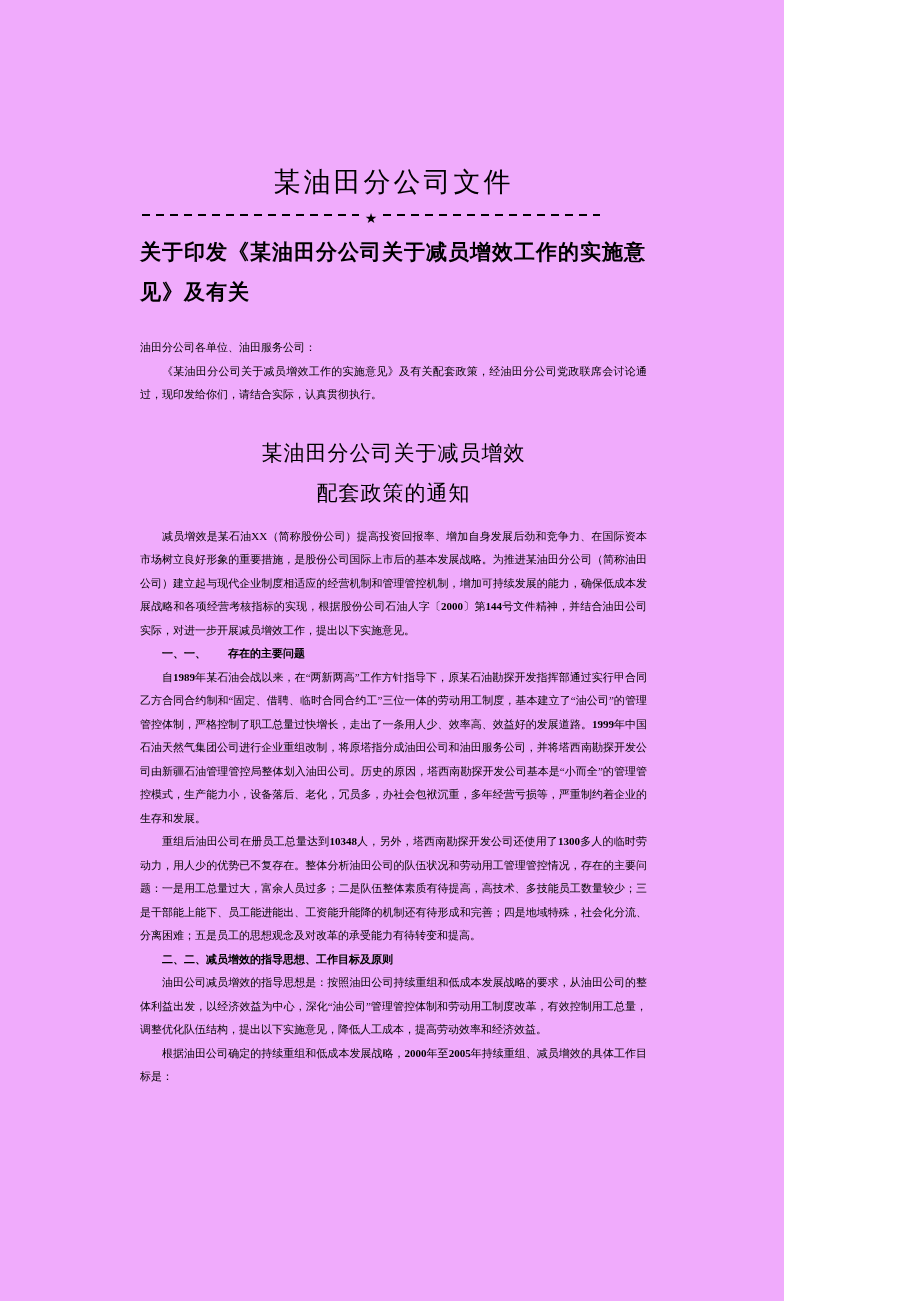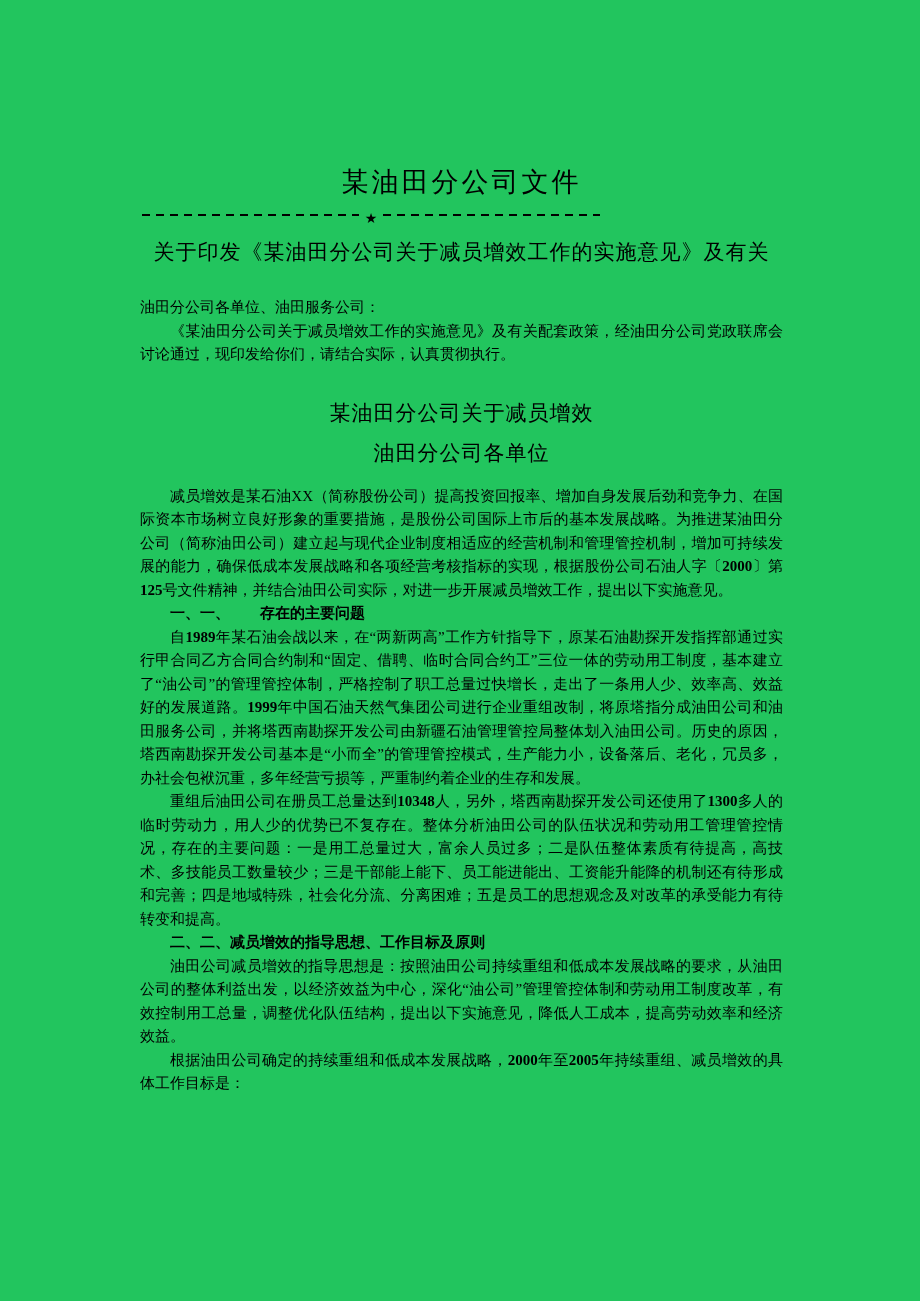--- a/index.html
+++ b/index.html
@@ -1,20 +1,20 @@
 <!DOCTYPE html>
 <html><head>
 <meta charset="utf-8">
 <style>
   * { margin: 0; padding: 0; box-sizing: border-box; }
   html, body { background: #ffffff; }
   .page {
-    width: 920px;
+    width: 784px;
     height: 1301px;
-    background: #22c55e;
+    background: #f0abfc;
     overflow: hidden;
     color: #000000;
     font-family: "Liberation Serif", "DejaVu Serif", serif;
   }
   .content {
     padding: 166px 137px 0 140px;
   }
   .org-title {
     font-size: 27px;
     font-weight: 400;
@@ -35,27 +35,27 @@
   }
   .star {
     font-size: 14px;
     padding: 0 6px;
     position: relative;
     top: 4px;
     line-height: 1;
   }
   .notice-title {
     font-size: 21px;
-    text-align: center;
     line-height: 40px;
     margin-top: 10px;
     letter-spacing: 1px;
+    font-weight: bold;
   }
   .body-text {
-    font-size: 15px;
+    font-size: 11px;
     line-height: 23.5px;
     text-align: justify;
     text-justify: inter-ideograph;
   }
   .salutation { margin-top: 24px; }
   .indent { text-indent: 2em; }
   .indent-3 { text-indent: 2.7em; }
   .doc-title {
     font-size: 21px;
     text-align: center;
@@ -82,24 +82,24 @@
 
     <div class="notice-title">
       <div>关于印发《某油田分公司关于减员增效工作的实施意见》及有关</div>
     </div>
 
     <p class="body-text salutation">油田分公司各单位、油田服务公司：</p>
     <p class="body-text indent num-bold">《某油田分公司关于减员增效工作的实施意见》及有关配套政策，经油田分公司党政联席会讨论通过，现印发给你们，请结合实际，认真贯彻执行。</p>
 
     <div class="doc-title">
       <div>某油田分公司关于减员增效</div>
-      <div>油田分公司各单位</div>
+      <div>配套政策的通知</div>
     </div>
 
-    <p class="body-text indent num-bold">减员增效是某石油XX（简称股份公司）提高投资回报率、增加自身发展后劲和竞争力、在国际资本市场树立良好形象的重要措施，是股份公司国际上市后的基本发展战略。为推进某油田分公司（简称油田公司）建立起与现代企业制度相适应的经营机制和管理管控机制，增加可持续发展的能力，确保低成本发展战略和各项经营考核指标的实现，根据股份公司石油人字〔<b>2000</b>〕第<b>125</b>号文件精神，并结合油田公司实际，对进一步开展减员增效工作，提出以下实施意见。</p>
+    <p class="body-text indent num-bold">减员增效是某石油XX（简称股份公司）提高投资回报率、增加自身发展后劲和竞争力、在国际资本市场树立良好形象的重要措施，是股份公司国际上市后的基本发展战略。为推进某油田分公司（简称油田公司）建立起与现代企业制度相适应的经营机制和管理管控机制，增加可持续发展的能力，确保低成本发展战略和各项经营考核指标的实现，根据股份公司石油人字〔<b>2000</b>〕第<b>144</b>号文件精神，并结合油田公司实际，对进一步开展减员增效工作，提出以下实施意见。</p>
     <p class="body-text indent heading">一、一、　　存在的主要问题</p>
     <p class="body-text indent num-bold">自<b>1989</b>年某石油会战以来，在“两新两高”工作方针指导下，原某石油勘探开发指挥部通过实行甲合同乙方合同合约制和“固定、借聘、临时合同合约工”三位一体的劳动用工制度，基本建立了“油公司”的管理管控体制，严格控制了职工总量过快增长，走出了一条用人少、效率高、效益好的发展道路。<b>1999</b>年中国石油天然气集团公司进行企业重组改制，将原塔指分成油田公司和油田服务公司，并将塔西南勘探开发公司由新疆石油管理管控局整体划入油田公司。历史的原因，塔西南勘探开发公司基本是“小而全”的管理管控模式，生产能力小，设备落后、老化，冗员多，办社会包袱沉重，多年经营亏损等，严重制约着企业的生存和发展。</p>
     <p class="body-text indent num-bold">重组后油田公司在册员工总量达到<b>10348</b>人，另外，塔西南勘探开发公司还使用了<b>1300</b>多人的临时劳动力，用人少的优势已不复存在。整体分析油田公司的队伍状况和劳动用工管理管控情况，存在的主要问题：一是用工总量过大，富余人员过多；二是队伍整体素质有待提高，高技术、多技能员工数量较少；三是干部能上能下、员工能进能出、工资能升能降的机制还有待形成和完善；四是地域特殊，社会化分流、分离困难；五是员工的思想观念及对改革的承受能力有待转变和提高。</p>
     <p class="body-text indent heading">二、二、减员增效的指导思想、工作目标及原则</p>
     <p class="body-text indent num-bold">油田公司减员增效的指导思想是：按照油田公司持续重组和低成本发展战略的要求，从油田公司的整体利益出发，以经济效益为中心，深化“油公司”管理管控体制和劳动用工制度改革，有效控制用工总量，调整优化队伍结构，提出以下实施意见，降低人工成本，提高劳动效率和经济效益。</p>
     <p class="body-text indent num-bold">根据油田公司确定的持续重组和低成本发展战略，<b>2000</b>年至<b>2005</b>年持续重组、减员增效的具体工作目标是：</p>
 
   </div>
 </div>
 

